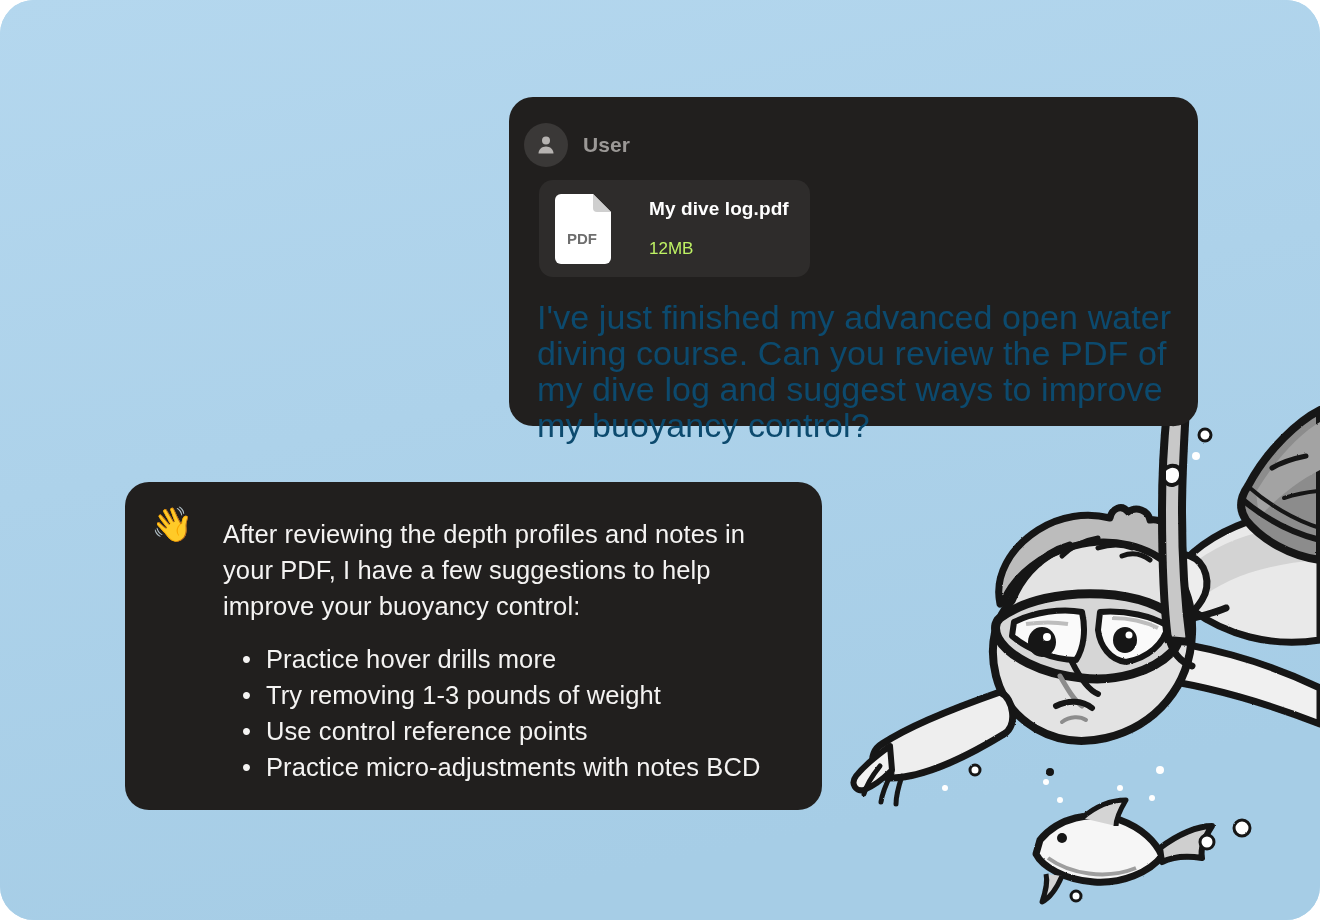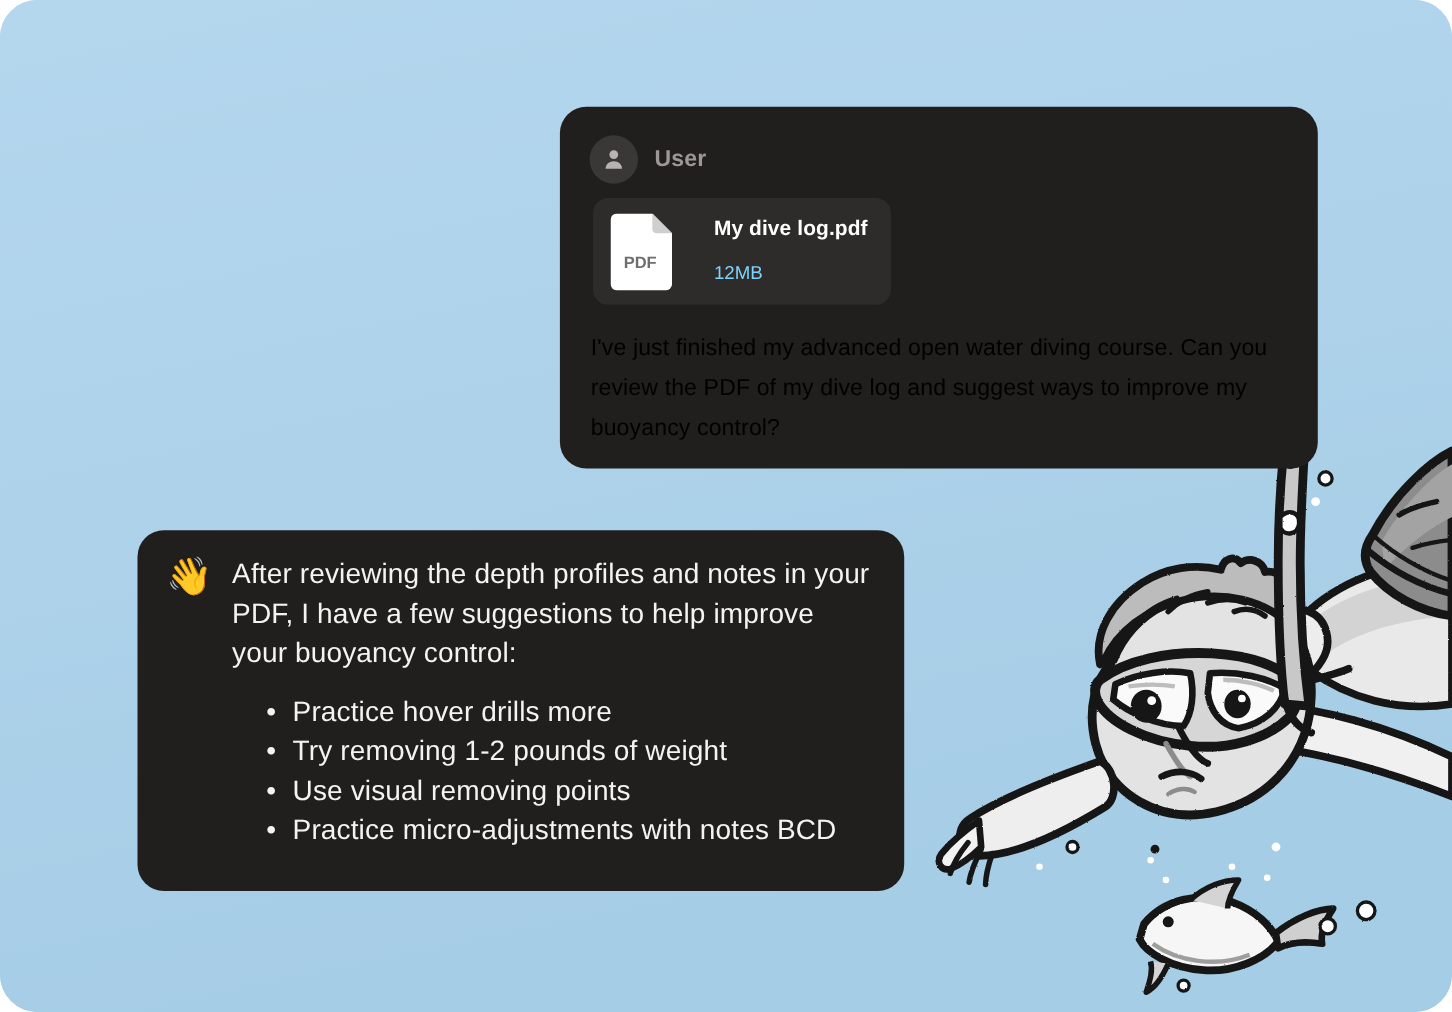--- a/index.html
+++ b/index.html
@@ -50,21 +50,21 @@
     top: 97px;
     width: 689px;
     height: 329px;
     border-radius: 24px;
   }
 
   .user-head {
     display: flex;
     align-items: center;
     gap: 15px;
-    padding: 26px 0 0 27px;
+    padding: 26px 0 0 15px;
   }
   .avatar {
     width: 44px;
     height: 44px;
     border-radius: 50%;
     background: #3a3837;
     display: flex;
     align-items: center;
     justify-content: center;
     flex: 0 0 auto;
@@ -100,32 +100,32 @@
   }
   .file-meta { display: flex; flex-direction: column; gap: 19px; }
   .file-name {
     font-size: 19px;
     font-weight: bold;
     color: #ffffff;
     letter-spacing: 0.1px;
   }
   .file-size {
     font-size: 17px;
-    color: #7dd3fc;
+    color: #bef264;
   }
 
   
   .user-text {
     position: absolute;
     left: 537px;
     top: 299px;
     width: 640px;
-    font-size: 21px;
+    font-size: 34px;
     line-height: 36px;
-    color: #000000;
+    color: #0c4a6e;
     letter-spacing: 0.1px;
   }
 
   
   #assistant-bubble {
     left: 125px;
     top: 482px;
     width: 697px;
     height: 328px;
     border-radius: 24px;
@@ -148,21 +148,21 @@
     width: 48px;
     text-align: left;
   }
   .assistant-body {
     flex: 1 1 auto;
     color: #f4f3f2;
     font-size: 25.5px;
     line-height: 36px;
     letter-spacing: 0.1px;
   }
-  .assistant-intro { margin: 0; }
+  .assistant-intro { margin: 12px; }
   ul.suggestions {
     margin: 17px;
     padding-left: 38px;
     list-style: none;
   }
   ul.suggestions li {
     position: relative;
     font-size: 25.5px;
     line-height: 36px;
   }
@@ -342,21 +342,21 @@
     <div class="user-text">I've just finished my advanced open water diving course. Can you review the PDF of my dive log and suggest ways to improve my buoyancy control?</div>
 
     <div class="bubble" id="assistant-bubble"></div>
 
     <div class="assistant-inner">
       <span class="wave-emoji">👋</span>
       <div class="assistant-body">
         <p class="assistant-intro">After reviewing the depth profiles and notes in your PDF, I have a few suggestions to help improve your buoyancy control:</p>
         <ul class="suggestions">
           <li>Practice hover drills more</li>
-          <li>Try removing 1-2 pounds of weight</li>
-          <li>Use visual removing points</li>
+          <li>Try removing 1-3 pounds of weight</li>
+          <li>Use control reference points</li>
           <li>Practice micro-adjustments with notes BCD</li>
         </ul>
       </div>
     </div>
 
   </div>
 </div>
 
 </body></html>

